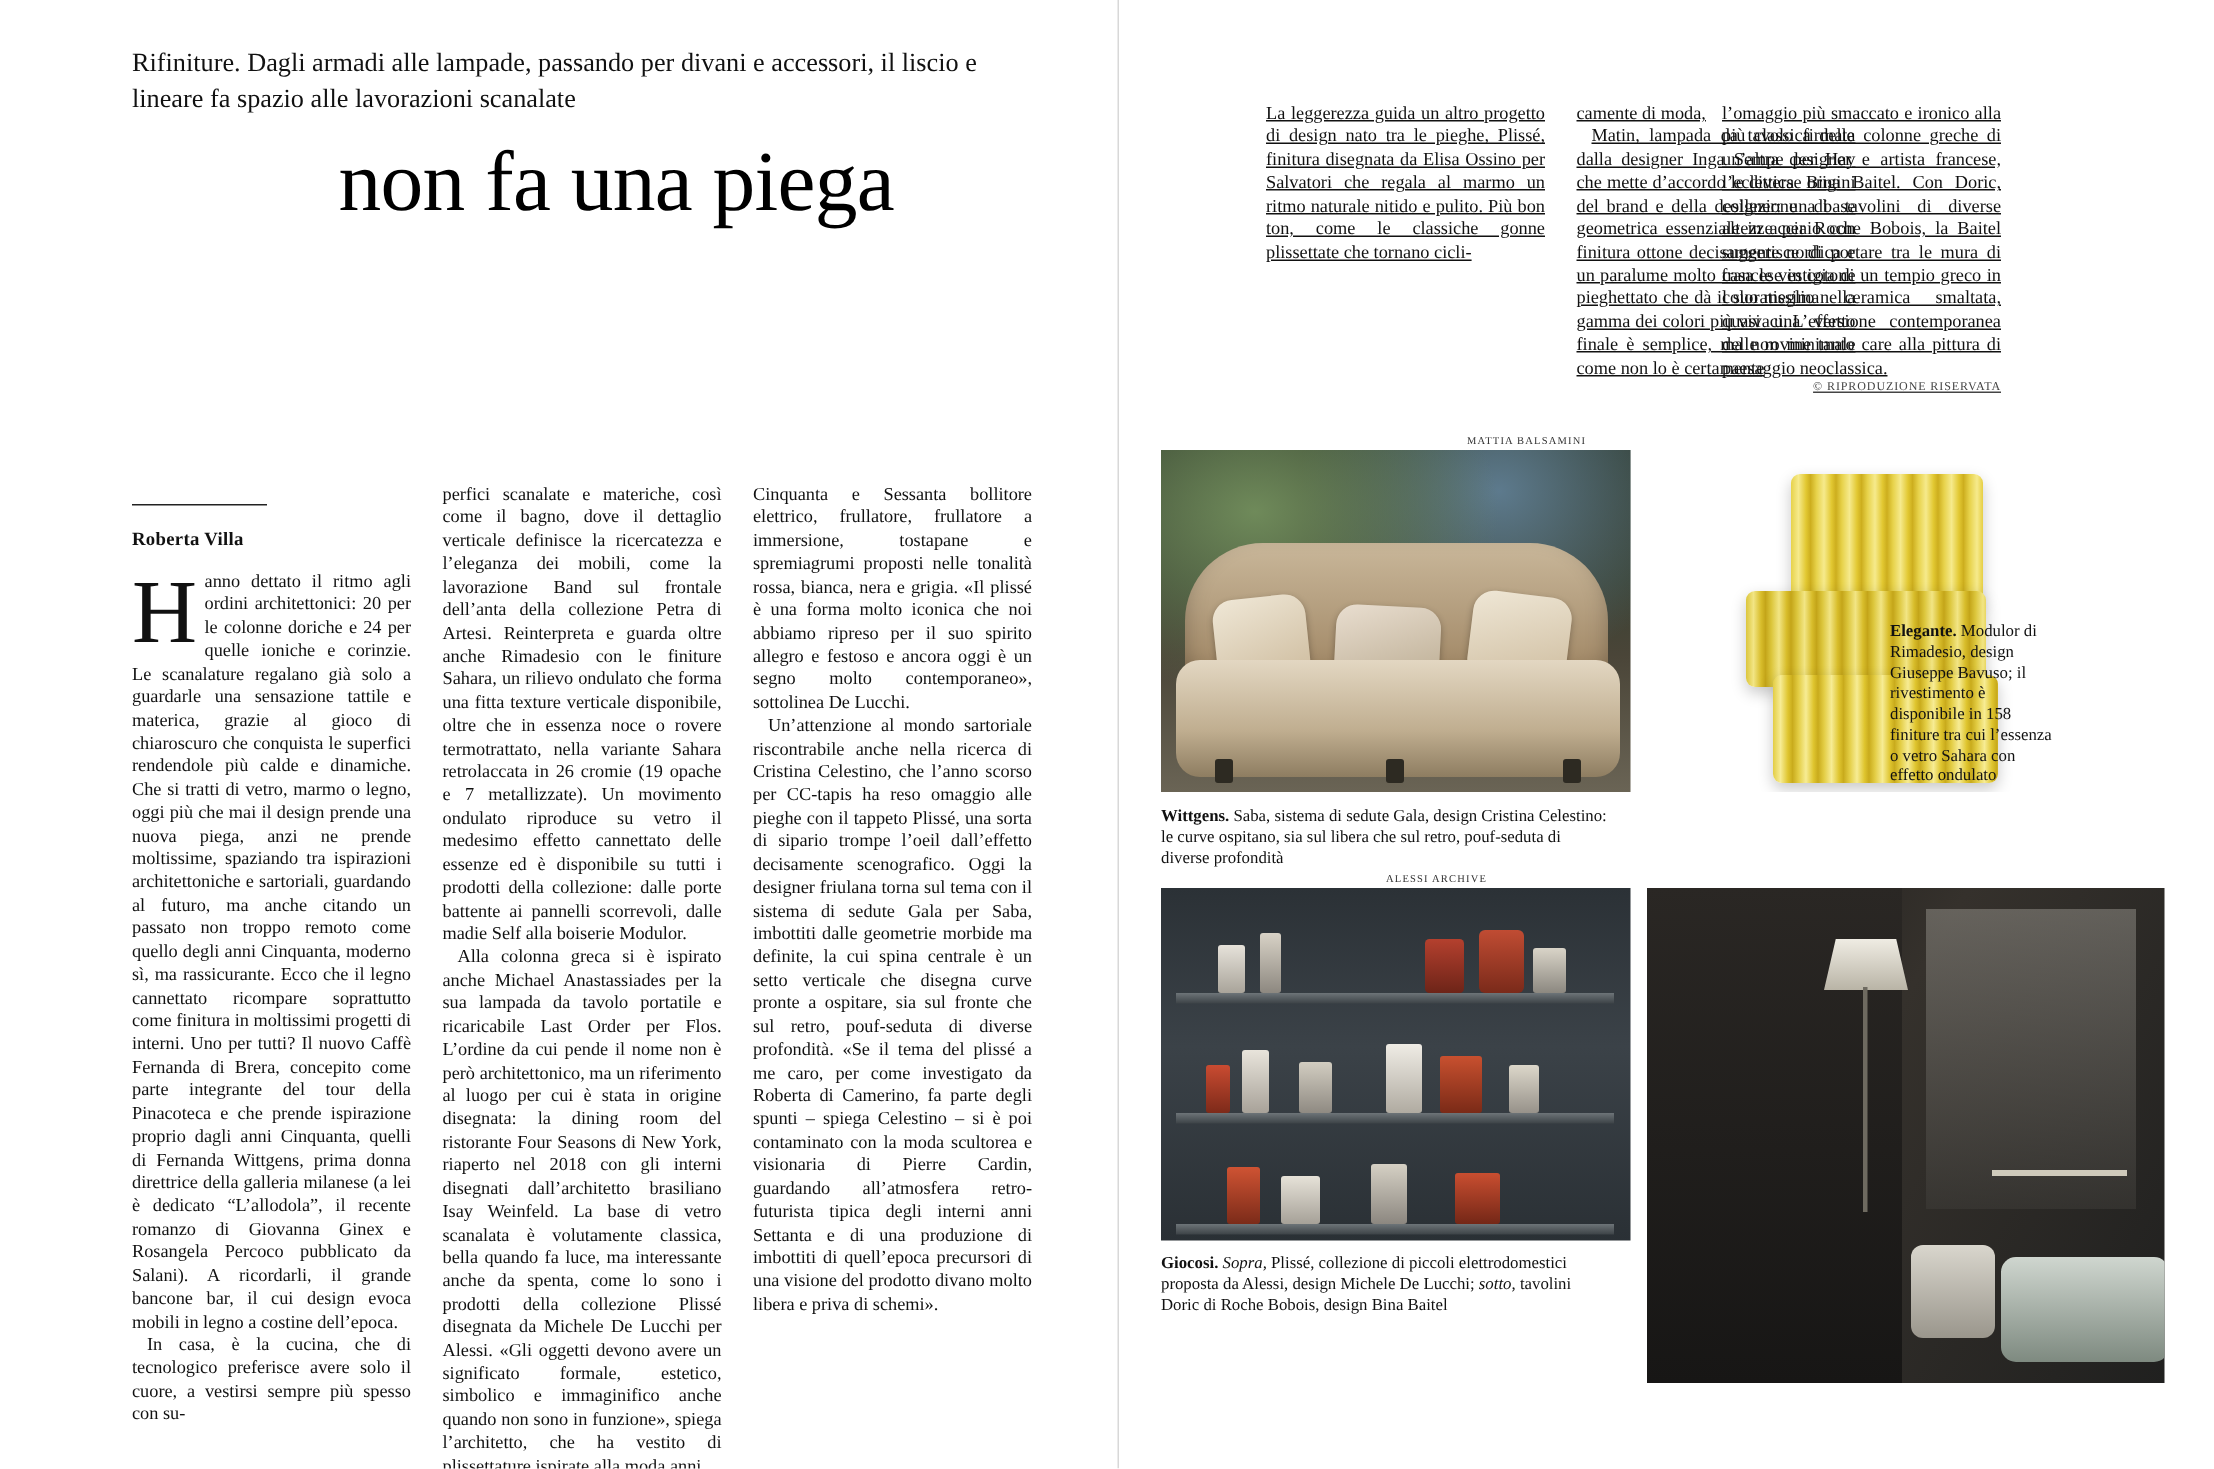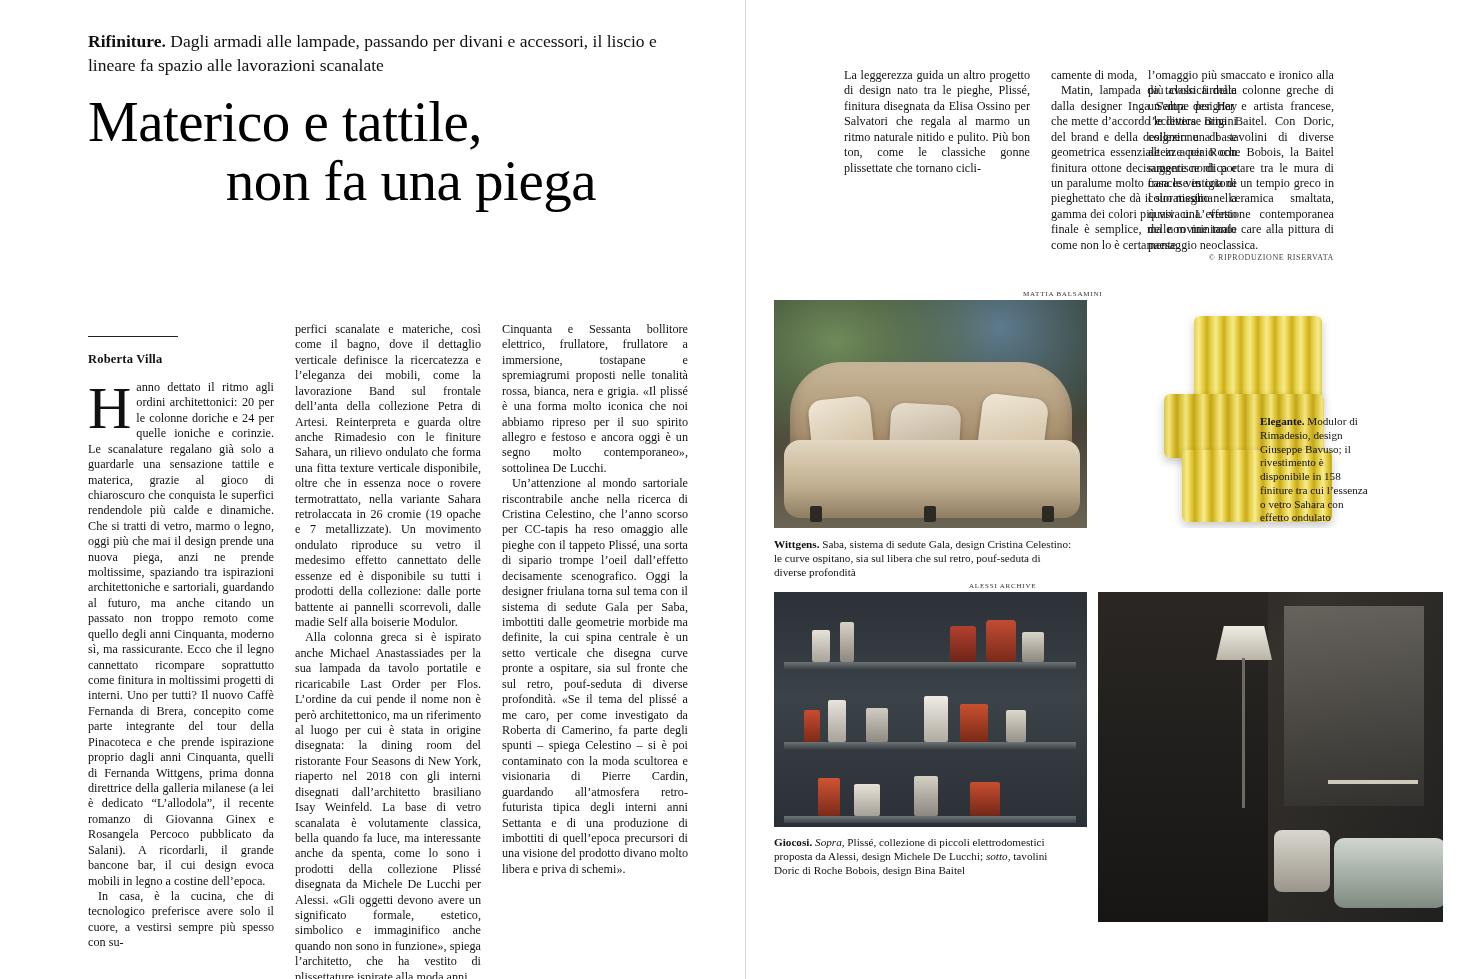--- a/index.html
+++ b/index.html
@@ -37,21 +37,21 @@
   .kicker {
     position: absolute;
     left: 88px;
     top: 30px;
     width: 600px;
     font-family: "Liberation Serif", serif;
     font-size: 17.5px;
     line-height: 1.35;
     color: #111;
   }
-  .kicker b { font-weight: bold; text-align: right; }
+  .kicker b { font-weight: normal; text-align: right; }
 
   .headline {
     position: absolute;
     left: 88px;
     top: 92px;
     width: 640px;
     font-family: "Liberation Serif", serif;
     font-size: 57px;
     line-height: 1.04;
     letter-spacing: -0.5px;
@@ -122,42 +122,41 @@
   .rcol {
     position: absolute;
     top: 68px;
     width: 186px;
     font-size: 12.2px;
     line-height: 1.265;
     text-align: justify;
     hyphens: auto;
     color: #111;
   }
-  .rcol p { margin: 0; text-indent: 10px; }
+  .rcol p { margin: 0; text-indent: 10px; text-decoration: underline; }
   .rcol p.first { text-indent: 0; }
   .rcol1 { left: 98px; }
   .rcol2 { left: 305px; }
   .rcol3 { left: 402px; width: 186px; }
   .reserved {
     margin-top: 8px;
     font-size: 8px;
     letter-spacing: 0.6px;
     text-align: right;
     color: #444;
     text-indent: 0 !important;
   }
 
   
   .credit {
     position: absolute;
     font-size: 7px;
     letter-spacing: 0.8px;
     color: #333;
     text-transform: uppercase;
-    margin-left: 45px;
   }
 
   
   .photo { position: absolute; overflow: hidden; }
 
   .photo-sofa {
     left: 28px; top: 300px; width: 313px; height: 228px;
     background:
       radial-gradient(ellipse at 20% 18%, #6f8a5a 0%, rgba(60,75,45,0) 46%),
       radial-gradient(ellipse at 72% 12%, #5d7a8d 0%, rgba(50,70,85,0) 42%),
@@ -276,21 +275,20 @@
 
   <div class="spine"></div>
 
   <div class="left">
 
     <div class="kicker">
       <b>Rifiniture.</b><span> Dagli armadi alle lampade, passando per divani e accessori, il liscio e lineare fa spazio alle lavorazioni scanalate</span>
     </div>
 
     <div class="headline">
-      <span class="l1">Materico e tattile,</span>
       <span class="l3">non fa una piega</span>
     </div>
 
     <div class="byline-rule"></div>
     <div class="byline">Roberta Villa</div>
 
     <div class="cols">
 
       <div class="col col1">
         <p class="first dropcap-wrap"><span class="dropcap">H</span><span>anno dettato il ritmo agli ordini architettonici: 20 per le colonne doriche e 24 per quelle ioniche e corinzie. Le scanalature regalano già solo a guardarle una sensazione tattile e materica, grazie al gioco di chiaroscuro che conquista le superfici rendendole più calde e dinamiche. Che si tratti di vetro, marmo o legno, oggi più che mai il design prende una nuova piega, anzi ne prende moltissime, spaziando tra ispirazioni architettoniche e sartoriali, guardando al futuro, ma anche citando un passato non troppo remoto come quello degli anni Cinquanta, moderno sì, ma rassicurante. Ecco che il legno cannettato ricompare soprattutto come finitura in moltissimi progetti di interni. Uno per tutti? Il nuovo Caffè Fernanda di Brera, concepito come parte integrante del tour della Pinacoteca e che prende ispirazione proprio dagli anni Cinquanta, quelli di Fernanda Wittgens, prima donna direttrice della galleria milanese (a lei è dedicato “L’allodola”, il recente romanzo di Giovanna Ginex e Rosangela Percoco pubblicato da Salani). A ricordarli, il grande bancone bar, il cui design evoca mobili in legno a costine dell’epoca.</span></p>

